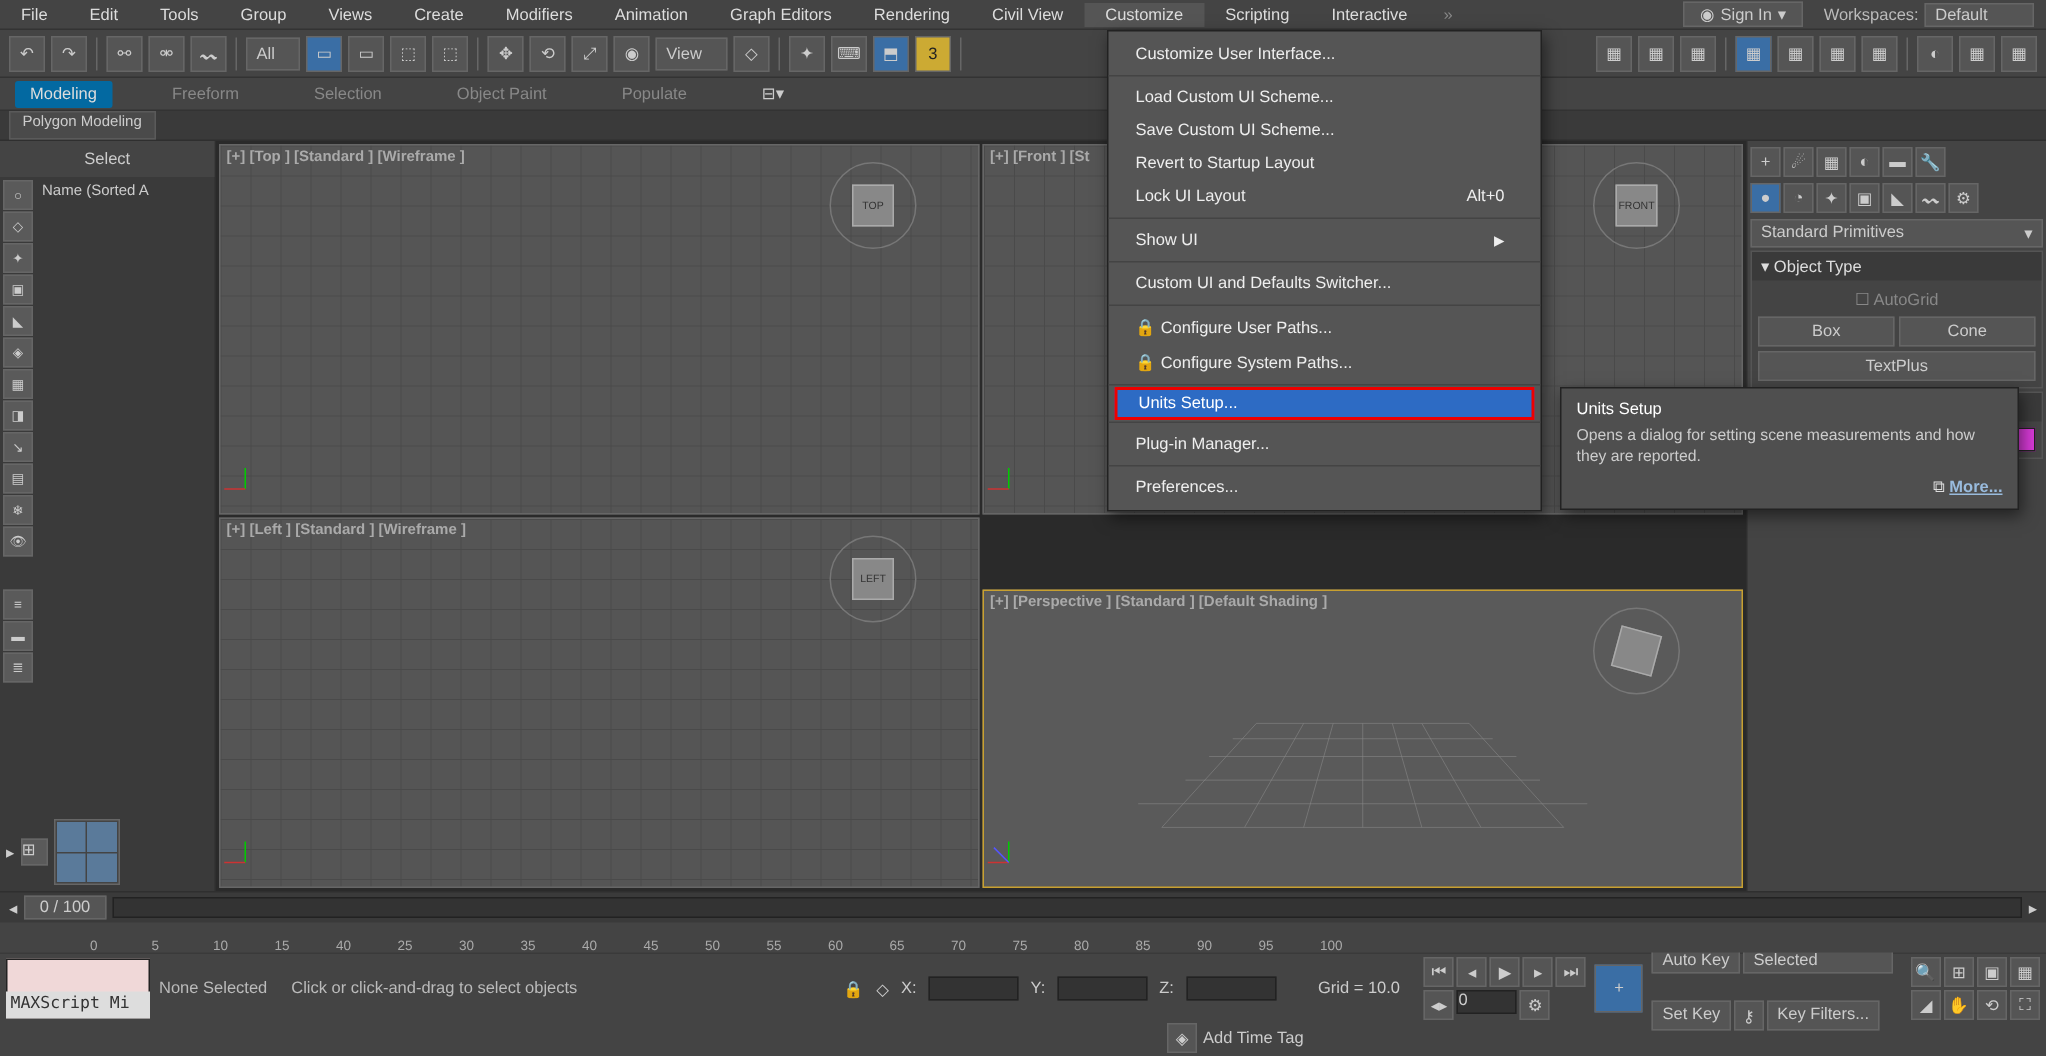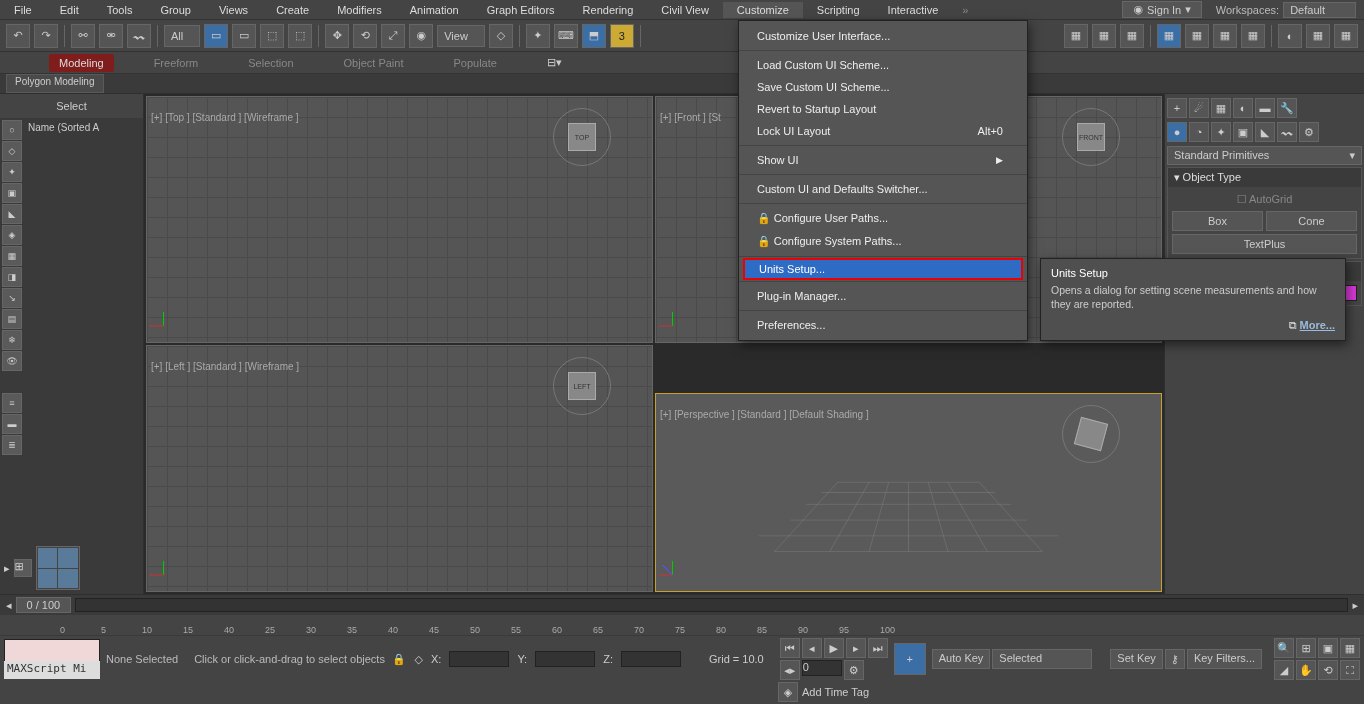--- a/index.html
+++ b/index.html
@@ -19,39 +19,39 @@
 .toolbar { height: 32px; background: #444; display: flex; align-items: center; gap: 4px; padding: 0 6px; border-bottom: 1px solid #333; }
 .tbtn { width: 24px; height: 24px; background: #555; border: 1px solid #666; display: flex; align-items: center; justify-content: center; color: #ccc; }
 .tbtn.active { background: #3a6ea5; }
 .tbtn.yellow { background: #ccaa33; color:#222;}
 .tsep { width: 1px; height: 22px; background: #666; margin: 0 2px; }
 .tdd { background: #555; border: 1px solid #666; height: 22px; padding: 0 16px 0 6px; display: flex; align-items: center; }
 
 
 .ribbon { height: 22px; background: #444; display: flex; align-items: center; padding-left: 10px; gap: 30px; border-bottom: 1px solid #333; }
 .ribbon-tab { color: #888; padding: 3px 10px; }
-.ribbon-tab.active { background: #7f1d1d; color: #ddd; border-radius: 2px; margin-left: 39px; }
+.ribbon-tab.active { background: #0369a1; color: #ddd; border-radius: 2px; }
 
 .sub-ribbon { height: 20px; background: #3a3a3a; display: flex; padding-left: 6px; border-bottom: 1px solid #2f2f2f;}
 .sub-ribbon-btn { background: #4a4a4a; border: 1px solid #5a5a5a; padding: 1px 8px; font-size: 10px;}
 
 
 .main { display: flex; height: 500px; }
 .left-panel { width: 144px; background: #3a3a3a; border-right: 1px solid #2f2f2f; display:flex; flex-direction:column;}
 .left-panel .title { text-align: center; padding: 6px 0; background: #444;}
 .left-tools { display:flex; }
 .left-icons { width: 24px; display:flex; flex-direction:column; gap:1px; padding:2px; }
 .left-icons .ico { width:20px;height:20px;background:#5a5a5a;border:1px solid #666;display:flex;align-items:center;justify-content:center;font-size:9px;color:#ccc;}
 .left-label { flex:1; padding: 4px 4px; font-size:10px;}
 .left-bottom { margin-top:auto; display:flex; gap:4px; padding:4px; align-items:center;}
 
 .viewports { flex: 1; display: grid; grid-template-columns: 1fr 1fr; grid-template-rows: 1fr 1fr; gap: 2px; background: #2a2a2a; padding:2px; position:relative;}
 .viewport { background: #555; position: relative; border: 1px solid #666; overflow:hidden;}
 .viewport.active { border: 1px solid #c8a030; }
-.vp-label { position: absolute; top: 15px; left: 4px; color: #aaa; font-size: 10px; }
+.vp-label { position: absolute; top: 2px; left: 4px; color: #aaa; font-size: 10px; font-weight: bold; }
 .vp-grid { position:absolute; inset:0; background-image: linear-gradient(#4a4a4a 1px, transparent 1px), linear-gradient(90deg, #4a4a4a 1px, transparent 1px); background-size: 20px 20px; }
 .vp-persp { background:#5a5a5a;margin-top:48px; }
 .vp-axis { position:absolute; left:10px; bottom:10px; width:30px; height:30px; }
 .vp-axis .ax { position:absolute; width:1px; height:14px; background:#0c0; transform-origin:bottom; left:6px; bottom:6px;}
 .vp-axis .ax.x { background:#c33; transform:rotate(-90deg);}
 .vp-axis .ax.z { background:#55f; transform:rotate(-45deg);}
 
 .viewcube-wrap { position:absolute; top:10px; right:40px; width:60px; height:60px; display:flex; align-items:center; justify-content:center;}
 .viewcube { width:28px;height:28px;background:#888;border:1px solid #aaa;display:flex;align-items:center;justify-content:center;font-size:7px;color:#333;}
 .viewcube-ring { position:absolute; width:58px;height:58px;border:1px solid #777;border-radius:50%;}
@@ -389,21 +389,21 @@
       <div class="play-btn">▸</div>
       <div class="play-btn">⏭</div>
     </div>
     <div style="display:flex;gap:2px">
       <div class="play-btn">◂▸</div>
       <div class="coord-in" style="width:40px">0</div>
       <div class="play-btn">⚙</div>
     </div>
   </div>
   <div class="play-btn" style="width:32px;height:32px;background:#3a6ea5">+</div>
-  <div style="display:flex;flex-direction:row;gap:18px">
+  <div style="display:flex;flex-direction:column;gap:18px">
     <div style="display:flex;gap:2px">
       <div class="key-btn">Auto Key</div>
       <div class="key-btn" style="width:100px">Selected</div>
     </div>
     <div style="display:flex;gap:2px">
       <div class="key-btn">Set Key</div>
       <div class="play-btn">⚷</div>
       <div class="key-btn">Key Filters...</div>
     </div>
   </div>

